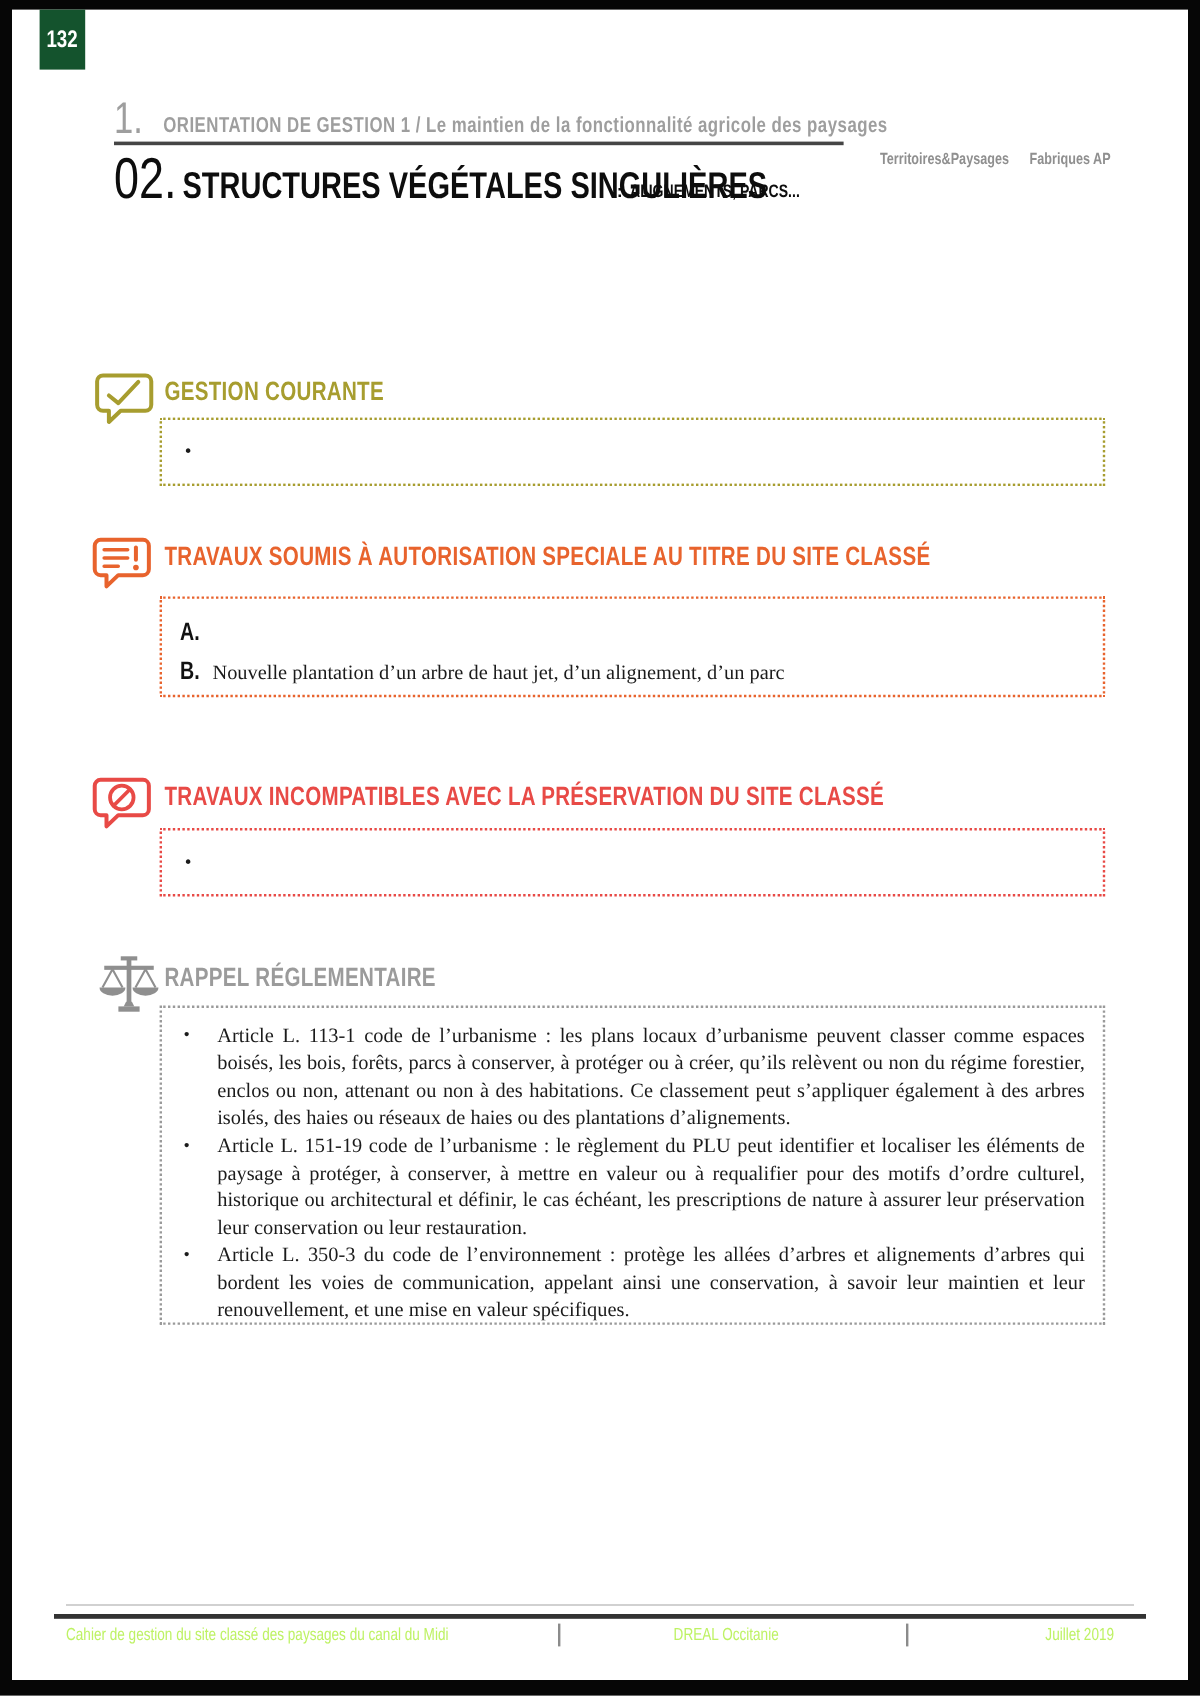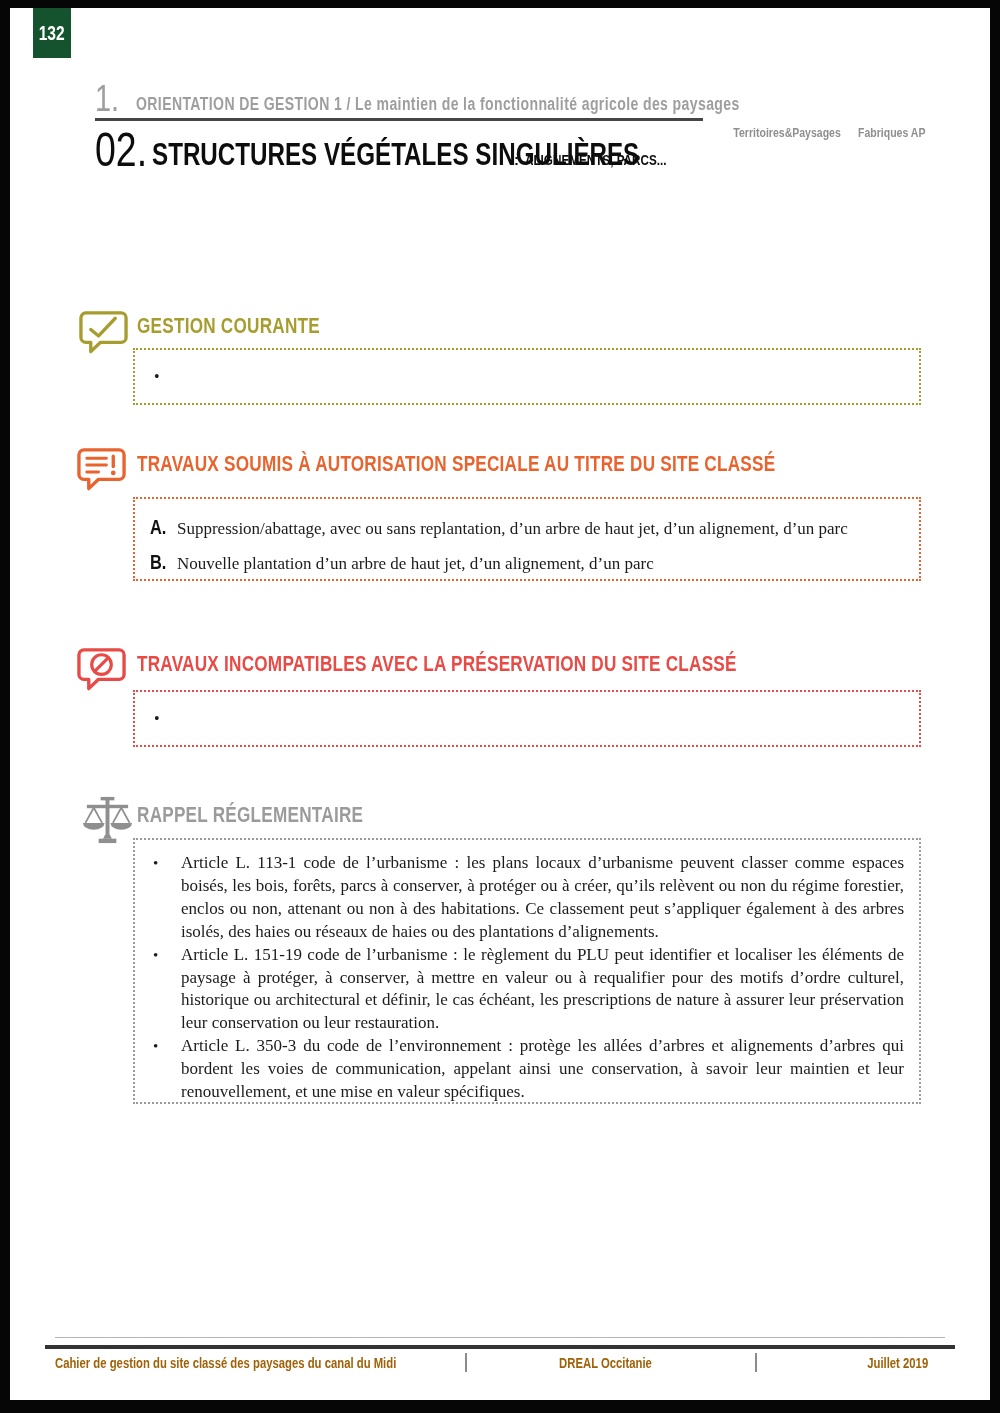--- a/index.html
+++ b/index.html
@@ -57,21 +57,21 @@
   .ab-text{font-size:17px;}
 
   .reg-box{padding:12px 15px 0 18px;}
   .reg-item{display:flex;}
   .reg-item .marker{width:28px;flex:none;font-size:15px;color:#1b1b1b;line-height:22.9px;}
   .reg-item .txt{flex:1;font-size:17px;line-height:22.9px;text-align:justify;}
 
   
   .footer-thin{left:55px;top:1337px;width:890px;height:1px;background:#b4b4b4;}
   .footer-thick{left:45px;top:1345px;width:910px;height:4px;background:#333333;}
-  .footer-text{top:1353px;height:20px;font-size:14.5px;font-weight:bold;color:#a16207;line-height:20px;}
+  .footer-text{top:1353px;height:20px;font-size:14.5px;font-weight:normal;color:#bef264;line-height:20px;}
   .ft-left{left:55px;}
   .ft-center{left:480px;width:250px;text-align:center;}
   .ft-right{left:800px;width:128px;text-align:right;}
   .ft-div{top:1353px;width:1.5px;height:19px;background:#8b8b8b;}
 
   svg{display:block;}
 </style>
 </head>
 <body>
 
@@ -125,21 +125,20 @@
     <path d="M38 9 V19.5" fill="none" stroke="#e8632d" stroke-width="3.4" stroke-linecap="round"></path>
     <circle cx="38" cy="26" r="2.4" fill="#e8632d"></circle>
   </svg>
 </div>
 <div class="abs sec-head orange" style="left:137px;top:451px;">
   <span class="cond">TRAVAUX SOUMIS À AUTORISATION SPECIALE AU TITRE DU SITE CLASSÉ</span>
 </div>
 <div class="abs dotbox b-orange ab-box" style="left:133px;top:497px;width:788px;height:84px;">
   <div class="ab-row">
     <span class="ab-label"><span class="cond">A.</span></span>
-    <span class="ab-text serif">Suppression/abattage, avec ou sans replantation, d’un arbre de haut jet, d’un alignement, d’un parc</span>
   </div>
   <div class="ab-row">
     <span class="ab-label"><span class="cond">B.</span></span>
     <span class="ab-text serif">Nouvelle plantation d’un arbre de haut jet, d’un alignement, d’un parc</span>
   </div>
 </div>
 
 <div class="abs" style="left:76px;top:647px;">
   <svg width="51" height="44" viewBox="0 0 52 44">
     <path d="M8 2.5 H44 a5 5 0 0 1 5 5 V27.5 a5 5 0 0 1 -5 5 H23 L13 42 V32.5 H8 a5 5 0 0 1 -5 -5 V7.5 a5 5 0 0 1 5 -5 Z" fill="none" stroke="#e84a46" stroke-width="3.4" stroke-linejoin="round"></path>

